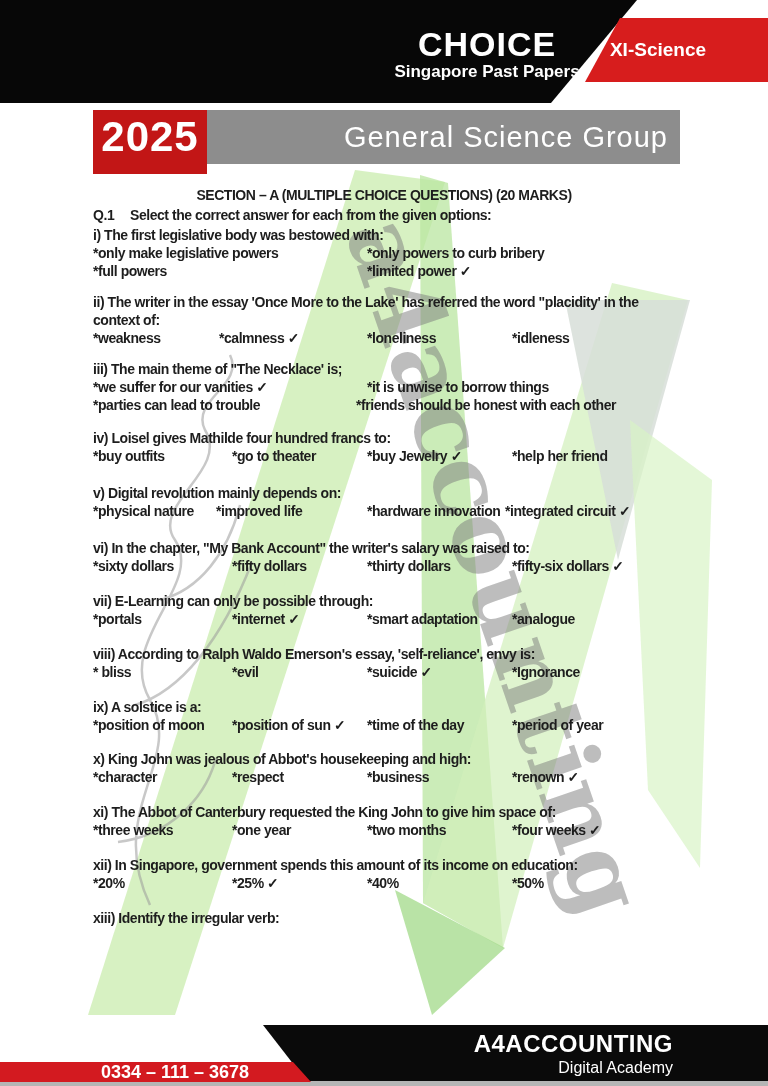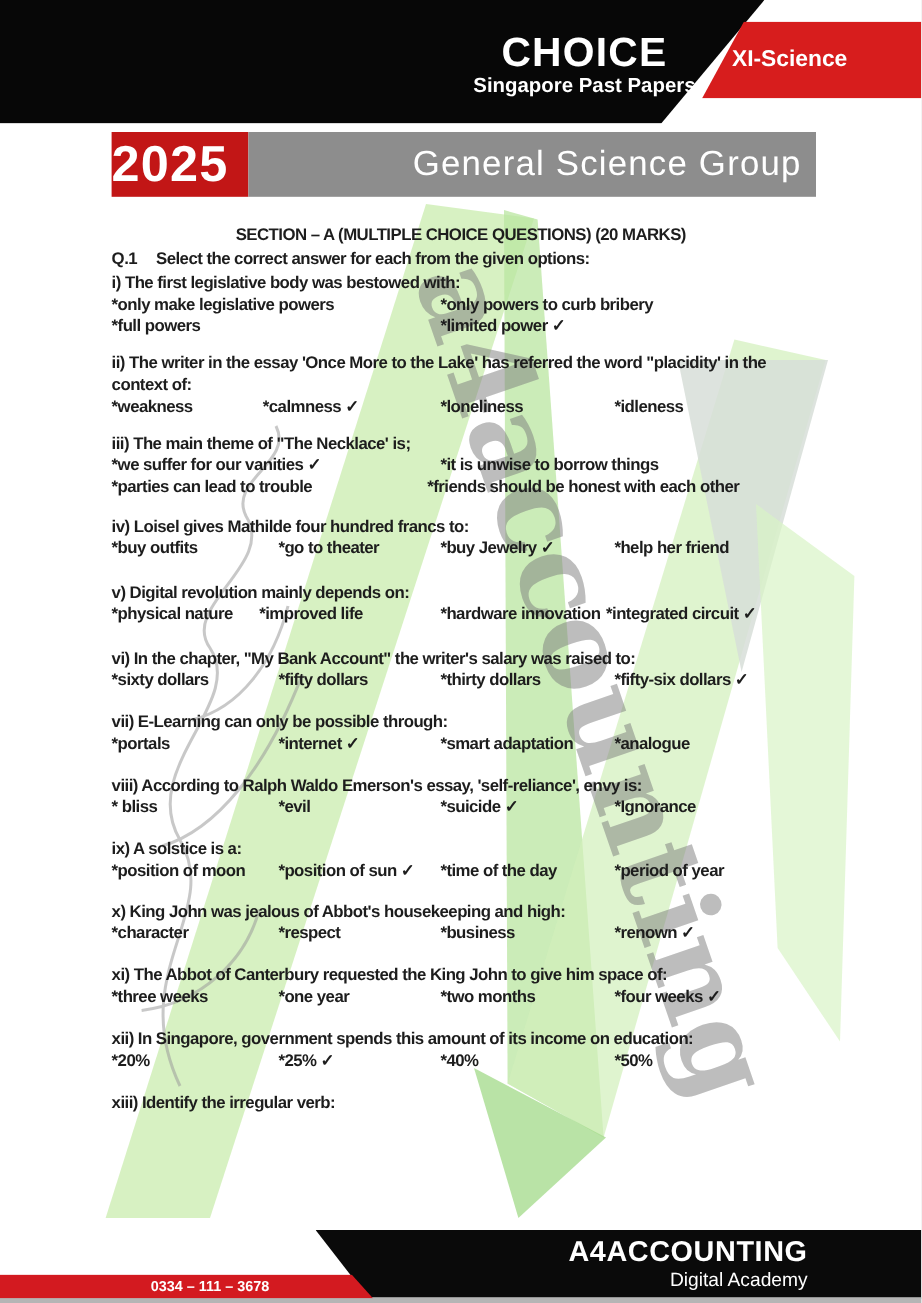--- a/index.html
+++ b/index.html
@@ -15,22 +15,22 @@
   .hdr-title{position:absolute;left:372px;top:27px;width:230px;text-align:center;z-index:3;
              font-weight:700;font-size:34px;line-height:34px;color:#fff;letter-spacing:1px;}
   .hdr-sub{position:absolute;left:372px;top:63px;width:230px;text-align:center;z-index:3;
            font-weight:700;font-size:17px;line-height:18px;color:#fff;}
   .hdr-badge{position:absolute;left:0;top:18px;width:768px;height:64px;background:#d71d1d;
              clip-path:polygon(620px 0,768px 0,768px 64px,585px 64px);z-index:2;}
   .hdr-badge span{position:absolute;left:598px;top:21px;width:120px;text-align:center;
                   font-weight:700;font-size:19px;line-height:22px;color:#fff;}
 
   
-  .year-box{position:absolute;left:93px;top:110px;width:114px;height:54px;background:#c21616;z-index:2;
-            text-align:left;font-weight:700;font-size:42px;line-height:54px;color:#fff;letter-spacing:1px;}
+  .year-box{position:absolute;left:93px;top:110px;width:114px;height:64px;background:#c21616;z-index:2;
+            text-align:center;font-weight:700;font-size:42px;line-height:54px;color:#fff;letter-spacing:1px;}
   .group-band{position:absolute;left:207px;top:110px;width:473px;height:54px;background:#8d8d8d;z-index:2;}
   .group-band span{position:absolute;right:12px;top:0;font-weight:400;font-size:29px;line-height:54px;
                    color:#fff;letter-spacing:1px;white-space:nowrap;}
 
   
   .content{position:absolute;left:0;top:0;width:768px;height:1086px;z-index:1;
            font-weight:700;font-size:14px;line-height:18px;letter-spacing:-0.45px;color:#1d1d1d;}
   .sec-title{position:absolute;left:0;top:186px;width:768px;text-align:center;}
   .q1-line{position:absolute;left:0;top:206px;width:768px;height:18px;}
   .q1num{position:absolute;left:93px;}
@@ -44,21 +44,21 @@
   .ftr-black{position:absolute;left:0;top:1025px;width:768px;height:58px;background:#0a0a0a;
              clip-path:polygon(263px 0,768px 0,768px 58px,308px 58px);z-index:2;}
   .ftr-red{position:absolute;left:0;top:1062px;width:312px;height:20px;background:#d31a20;
            clip-path:polygon(0 0,293px 0,311px 20px,0 20px);z-index:3;}
   .ftr-gray{position:absolute;left:0;top:1081px;width:768px;height:5px;background:#b5b5b5;z-index:2;}
   .ftr-brand{position:absolute;right:95px;top:1031px;z-index:3;font-weight:700;font-size:24px;
              line-height:26px;color:#fff;letter-spacing:.5px;}
   .ftr-tag{position:absolute;right:95px;top:1059px;z-index:3;font-weight:400;font-size:16px;
            line-height:18px;color:#fff;}
   .ftr-phone{position:absolute;left:60px;width:230px;top:1063px;z-index:4;text-align:center;
-             font-weight:700;font-size:12px;line-height:18px;color:#fff;}
+             font-weight:700;font-size:18px;line-height:18px;color:#fff;}
 </style>
 </head>
 <body>
 
 <div class="page">
 
   <svg class="watermark" width="768" height="1086" viewBox="0 0 768 1086">
     <polygon points="355,170 445,182 175,1015 88,1015" fill="#cdeeb3" opacity="0.8"></polygon>
     <polygon points="420,175 448,183 503,948 423,903" fill="#b9e6a0" opacity="0.75"></polygon>
     <polygon points="423,903 503,948 688,300 612,283" fill="#d2f0bb" opacity="0.7"></polygon>

